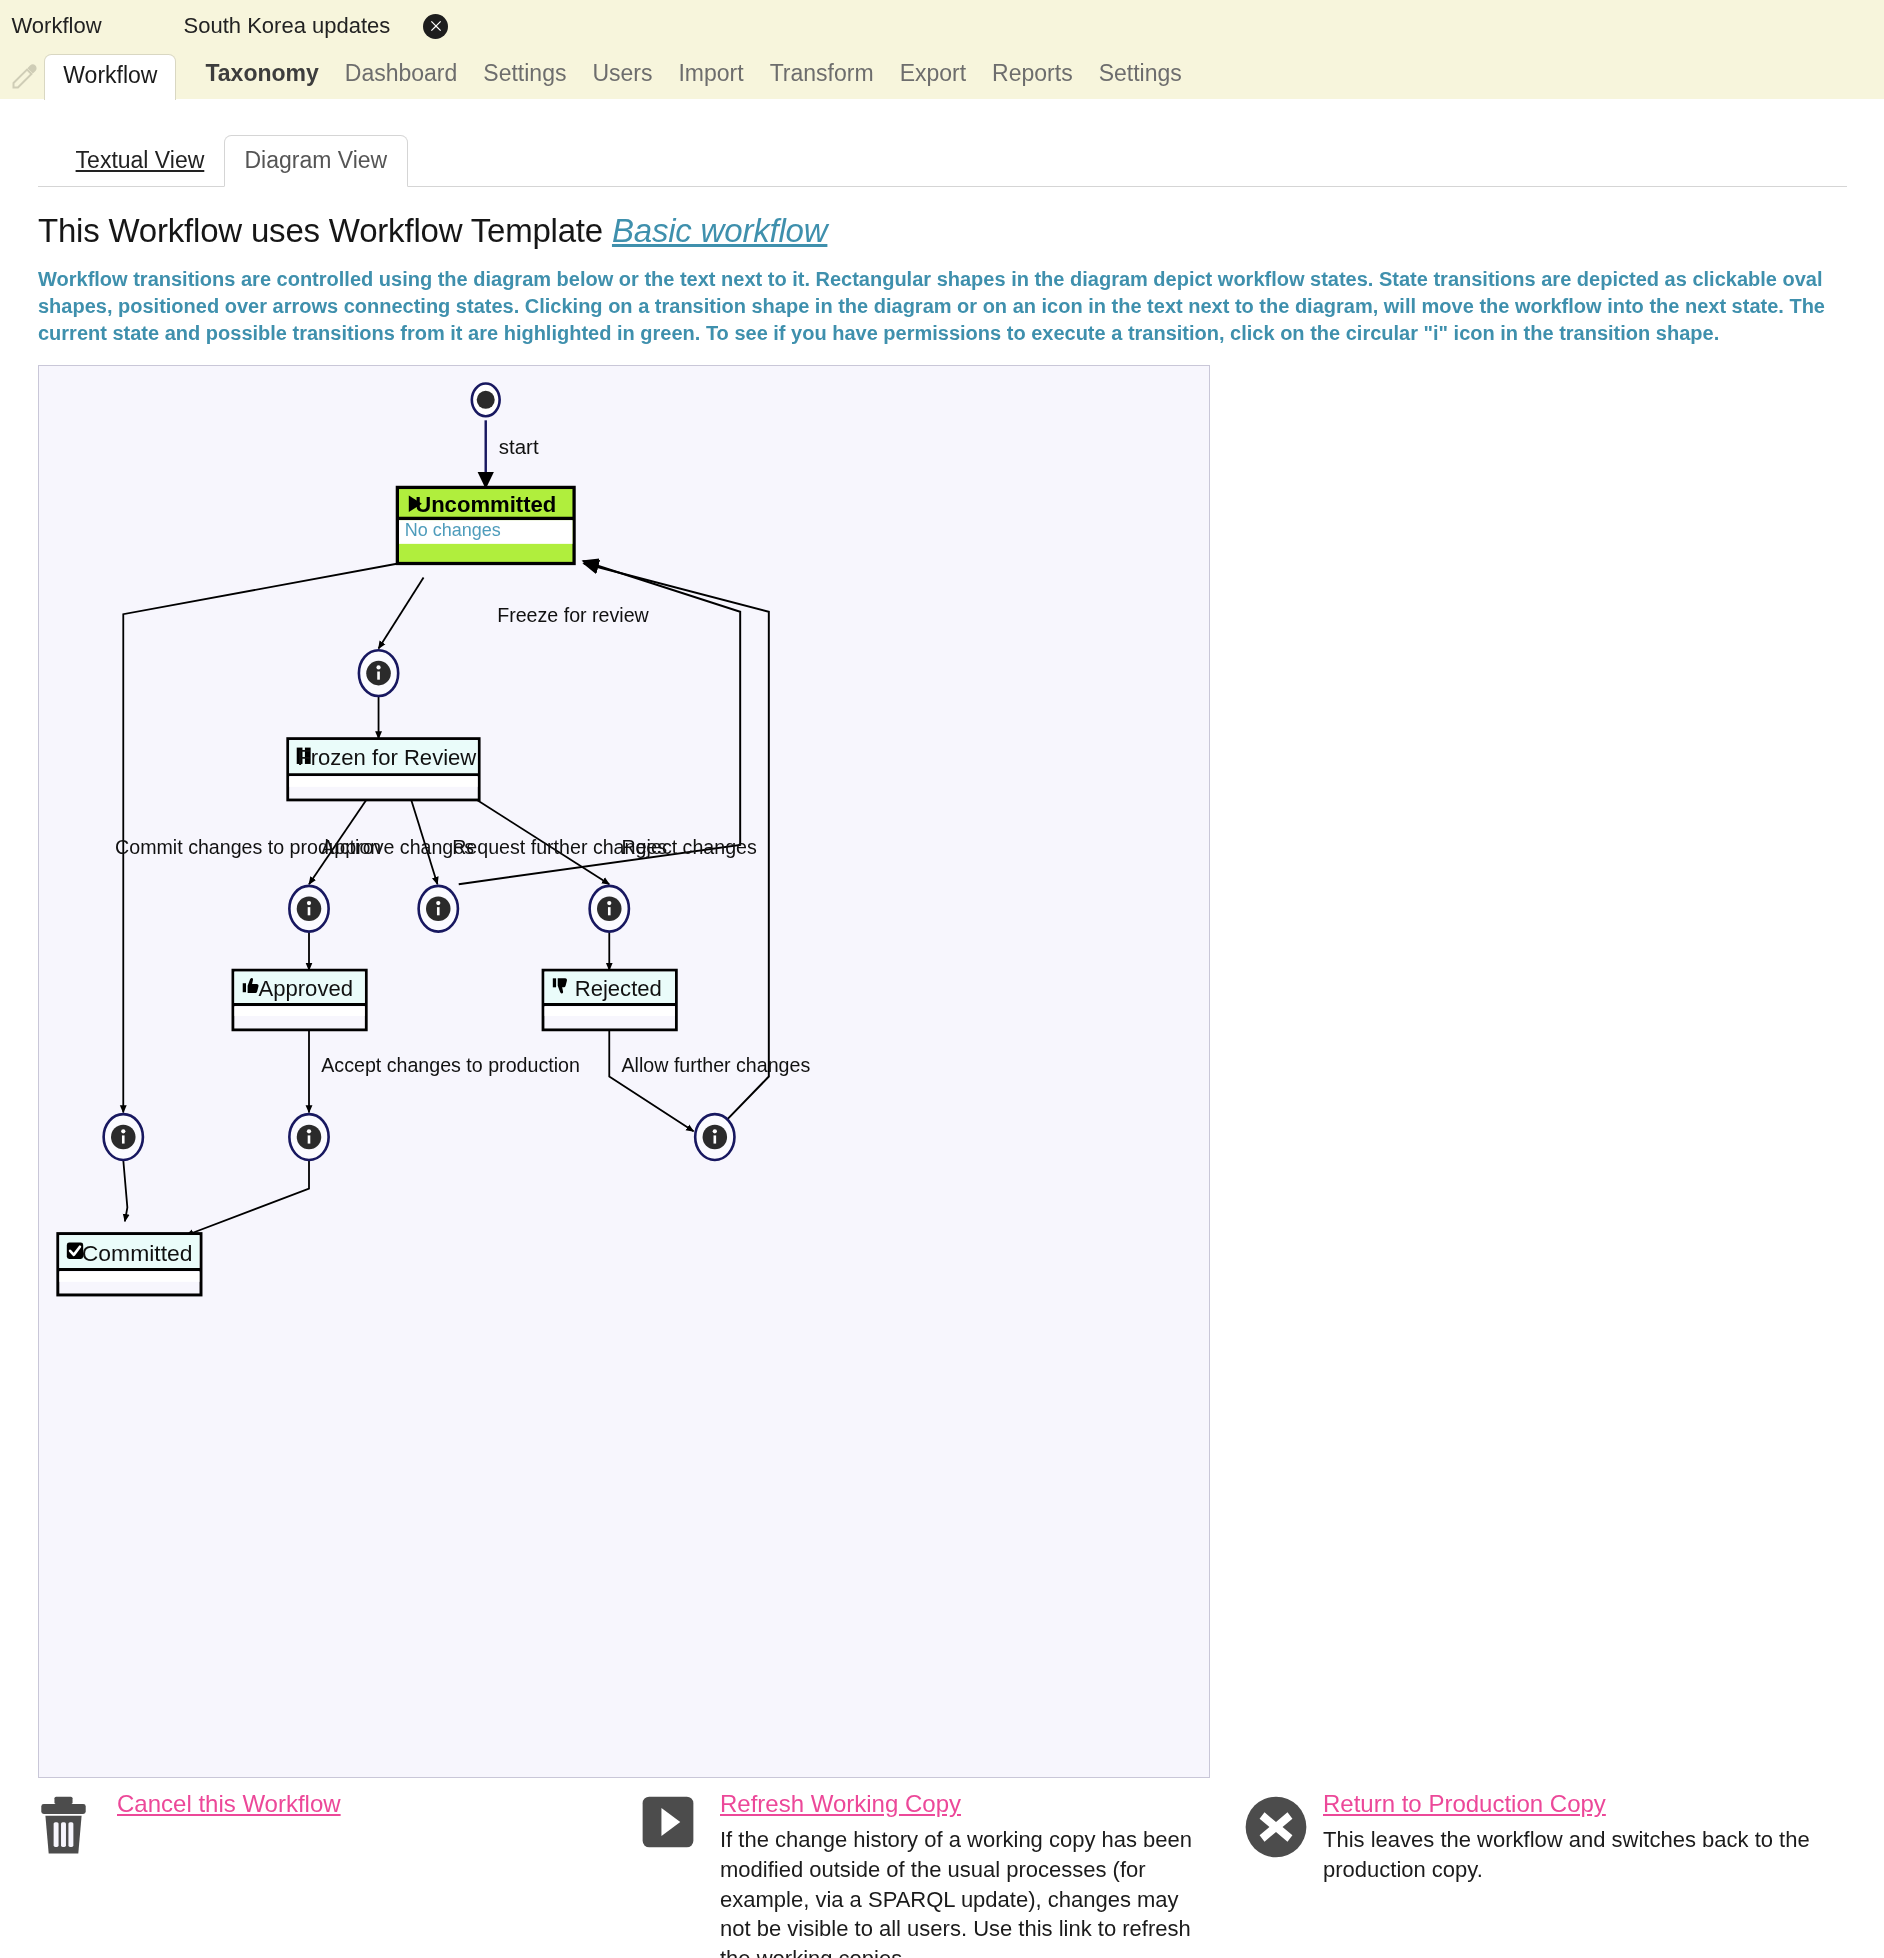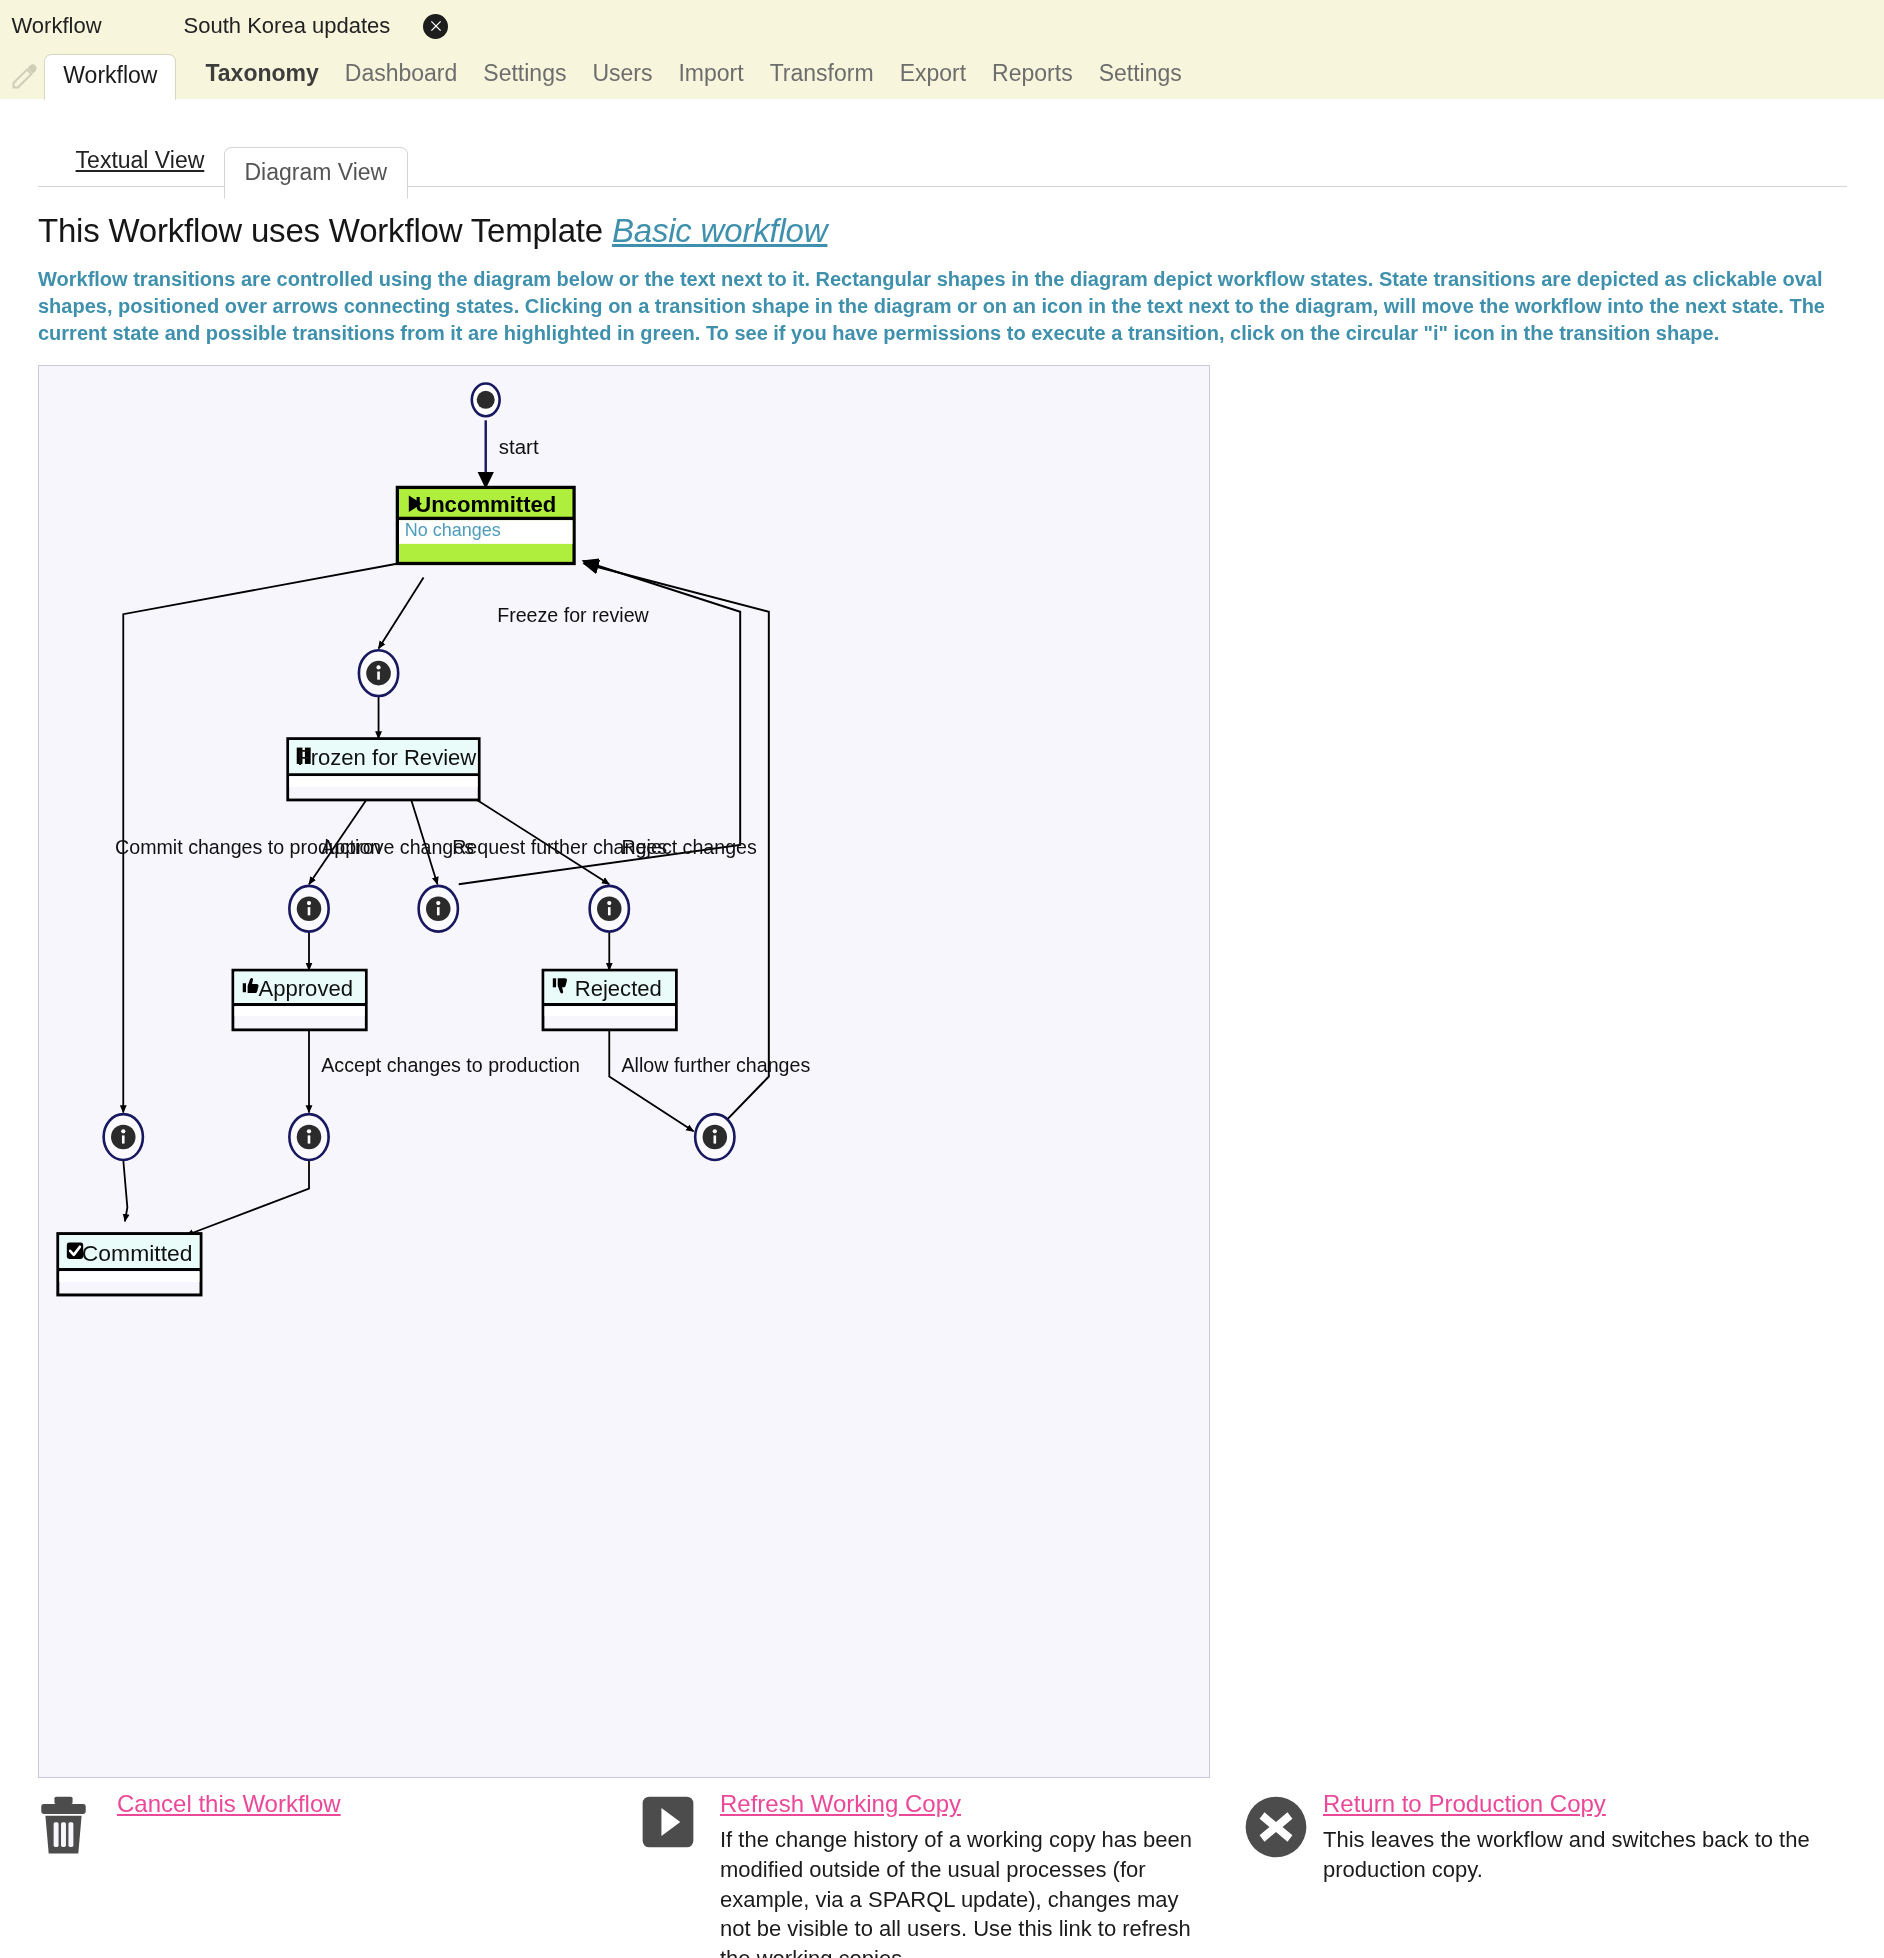--- a/index.html
+++ b/index.html
@@ -65,41 +65,41 @@
     cursor:pointer;
     white-space:nowrap;
   }
   .navlink.bold{ color:#3d3d3d; font-weight:bold;margin-left:16px; }
 
   
   .content{ padding:0 38px; }
 
   .viewtabs{
     display:flex;
-    align-items:flex-end;
+    align-items:center;
     margin-top:37px;
     border-bottom:0.8px solid #d5d5d5;
     height:51px;
     padding-left:18px;
   }
   .vt{
     font-size:23px;
     padding:10.6px 19.6px 12.3px;
     cursor:pointer;
     white-space:nowrap;
   }
   .vt.inactive{ color:#222; text-decoration:underline; }
   .vt.active{
     color:#555;
     background:#fff;
     border:0.8px solid #d5d5d5;
     border-bottom:0.8px solid #fff;
     border-radius:7.4px 7.4px 0 0;
     position:relative;
-    top:13px;
+    top:0;
   }
 
   h1.page-title{
     font-size:33px;
     font-weight:normal;
     margin:24.5px 0 0 0;
     color:#161616;
     letter-spacing:-0.2px;
   }
   h1.page-title a{

